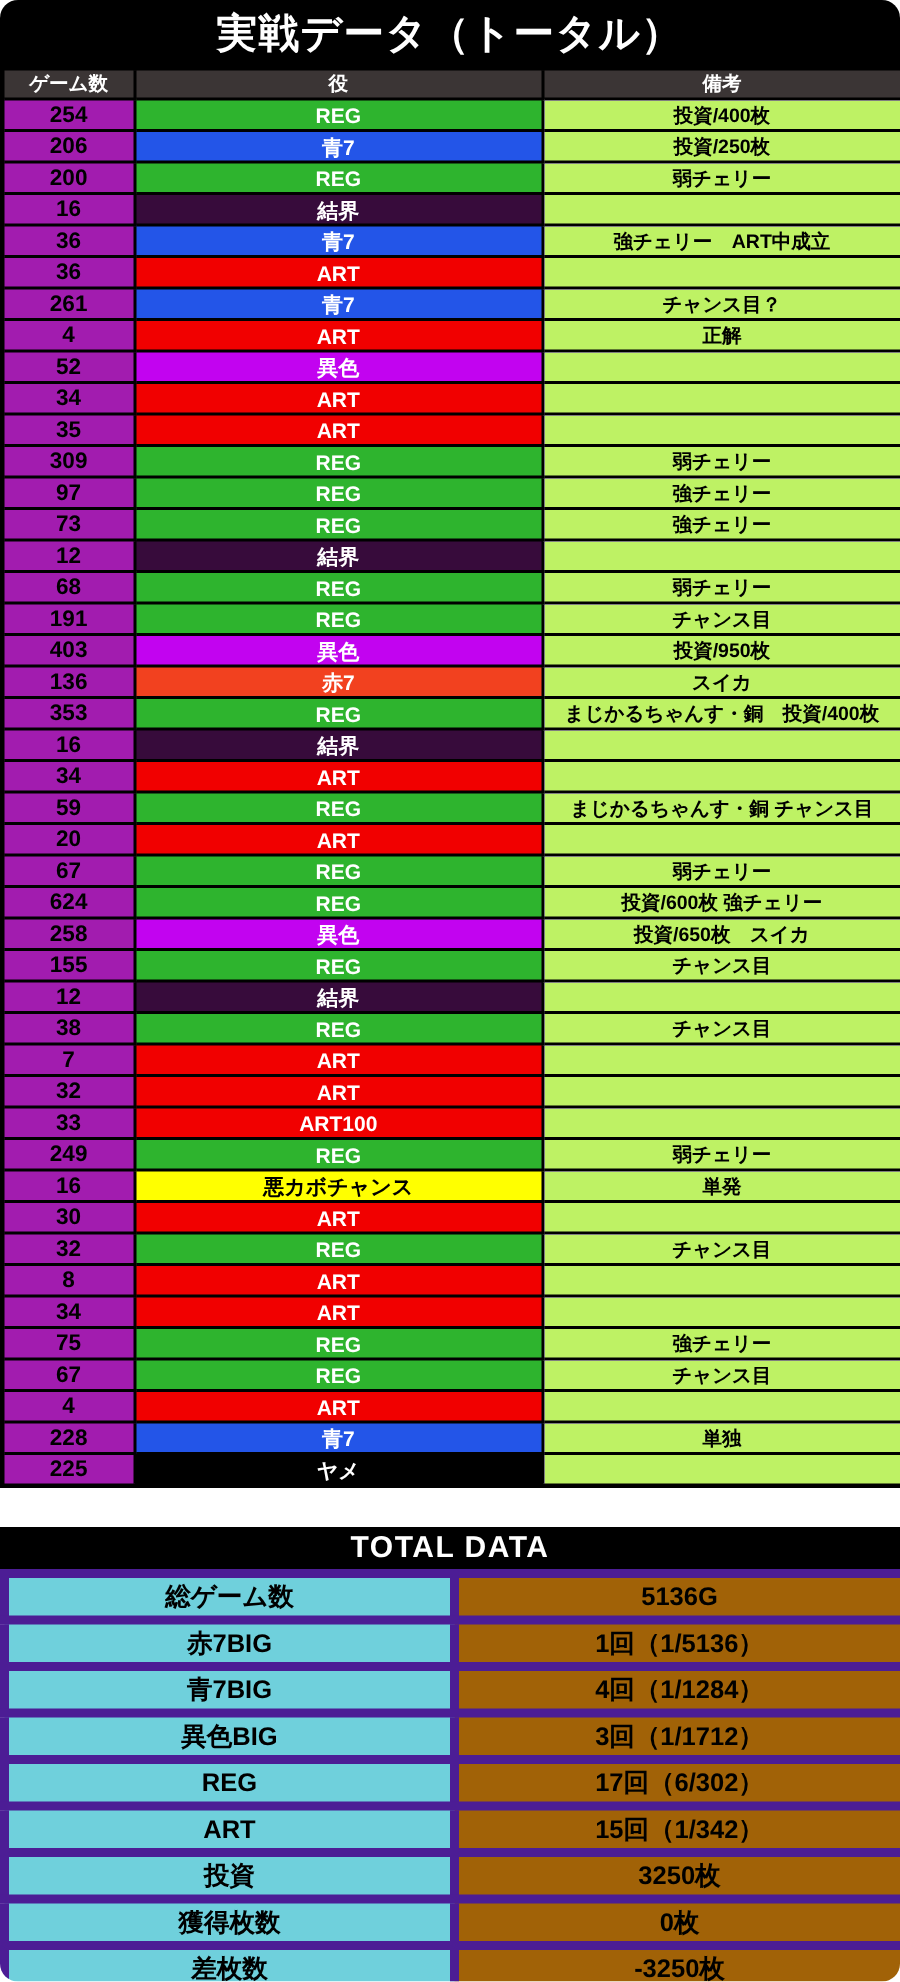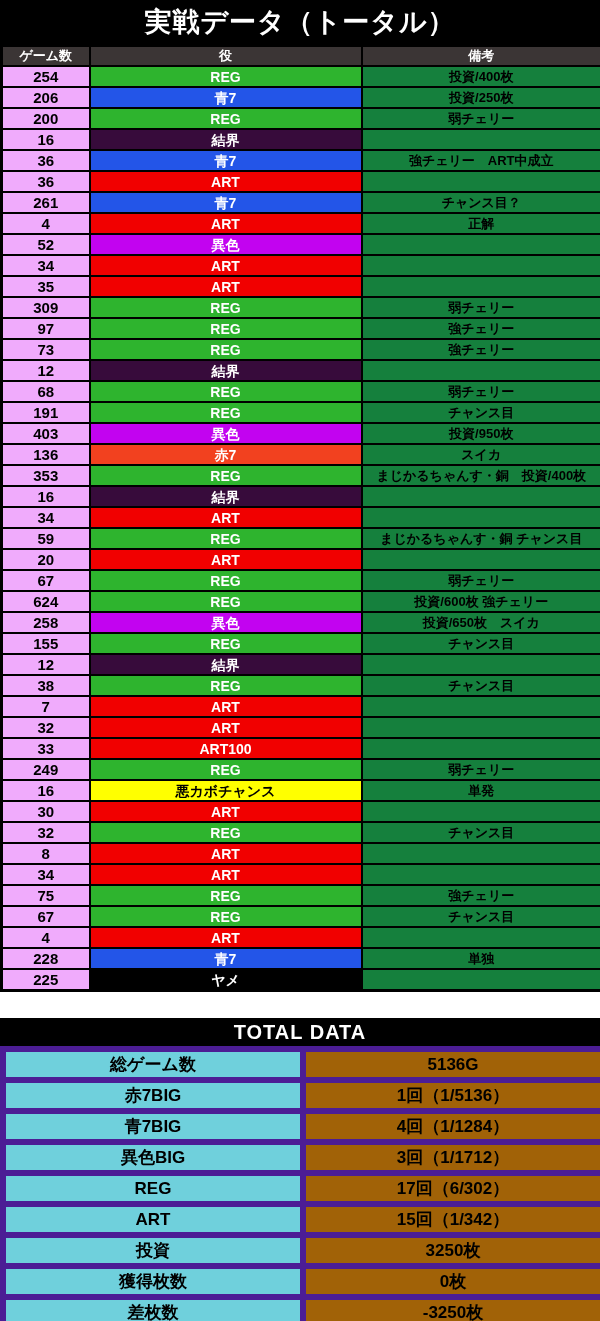--- a/index.html
+++ b/index.html
@@ -1,37 +1,37 @@
 <!DOCTYPE html>
 <html><head>
 <meta charset="utf-8">
 <style>
   html,body{margin:0;padding:0;background:#fff;}
   .page{
     width:600px;height:1321px;background:#fff;overflow:hidden;
-    font-family:"Liberation Sans","DejaVu Sans",sans-serif;color:#000;
+    font-family:"Liberation Sans","DejaVu Sans",sans-serif;color:#000;border-radius:12px;
   }
   .title-bar{
     height:44px;background:#000;color:#fff;
     display:flex;align-items:center;justify-content:center;
     font-size:27px;font-weight:bold;letter-spacing:1px;
   }
   table{border-collapse:collapse;table-layout:fixed;width:600px;}
   .main-table{border:3px solid #000;}
   .main-table th{
     background:#3b3535;color:#fff;border:2px solid #000;
     height:15px;font-size:13px;font-weight:bold;padding:0;text-align:center;
   }
   .main-table td{
     border:2px solid #000;height:19px;padding:0 2px;
     text-align:center;vertical-align:middle;line-height:1;
   }
-  td.games-cell{font-size:15px;font-weight:bold;background:#f0abfc;}
+  td.games-cell{font-size:15px;font-weight:bold;background:#a21caf;}
   td.role-cell{font-size:14px;font-weight:bold;}
-  td.note-cell{font-size:13px;font-weight:bold;background:#15803d;white-space:nowrap;overflow:hidden;}
+  td.note-cell{font-size:13px;font-weight:bold;background:#bef264;white-space:nowrap;overflow:hidden;}
   .gap{height:26px;background:#fff;}
   .total-title-bar{
     height:28px;background:#000;color:#fff;
     display:flex;align-items:center;justify-content:center;
     font-size:20px;font-weight:bold;letter-spacing:1px;
   }
   .total-table{border:3px solid #000;border-bottom:6px solid #000;}
   .total-table th,.total-table td{
     border:6px solid #4c1d95;height:25px;padding:0;
     text-align:center;vertical-align:middle;

